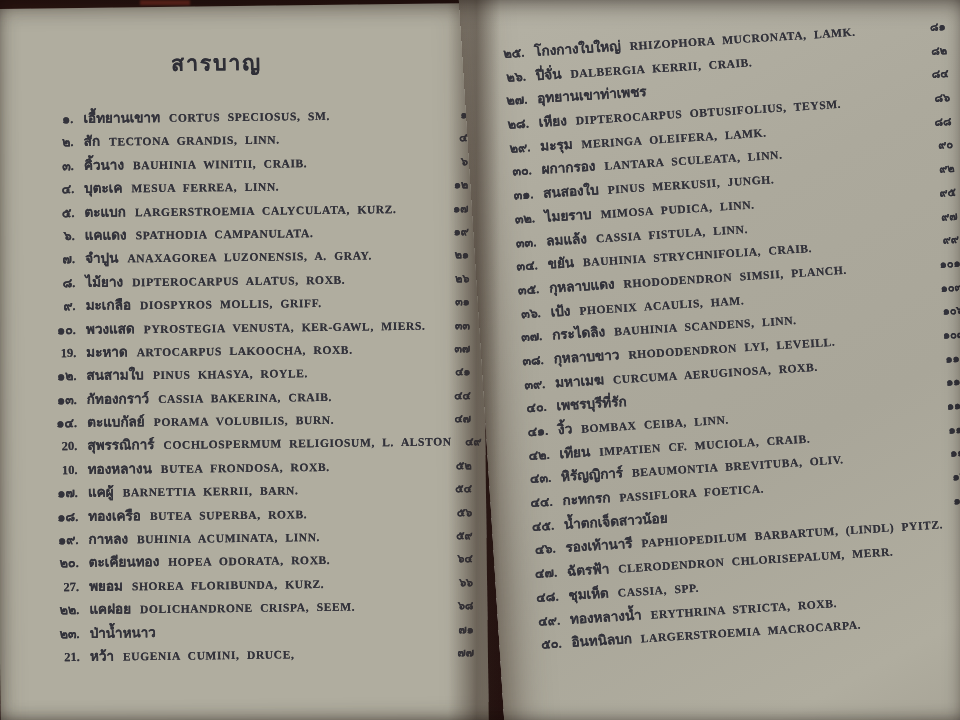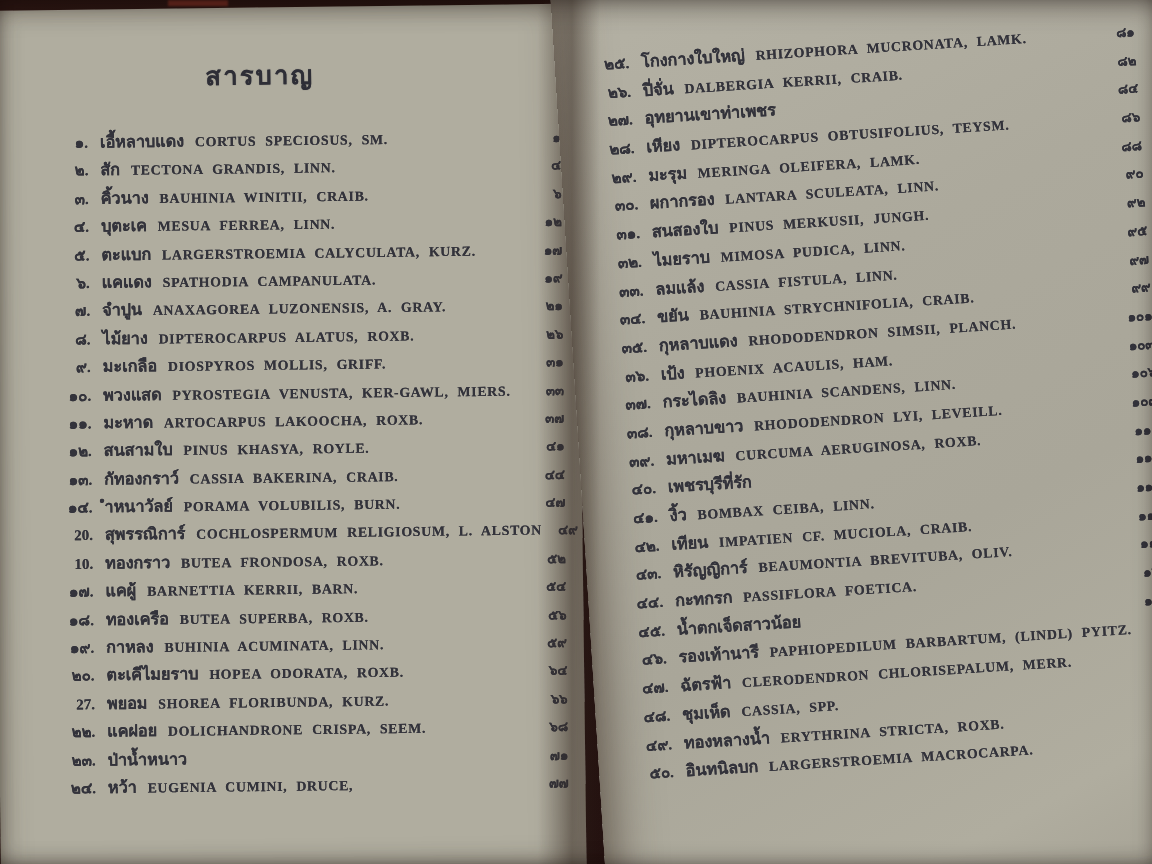--- a/index.html
+++ b/index.html
@@ -61,21 +61,21 @@
   <div class="cover-red-hint"></div>
   <div class="cover-red-hint2"></div>
   <div class="page-edge-stack"></div>
 
   <div class="page page-left">
     <h1 class="toc-title">สารบาญ</h1>
     <div class="entries">
 
         <div class="row">
           <span class="num">๑.</span>
-          <span class="thai">เอื้หลาบแดง</span>
+          <span class="thai">เอื้ทยานเขาท</span>
           <span class="latin">CORTUS SPECIOSUS, SM.</span>
           <span class="pageno">๑</span>
         </div>
 
         <div class="row">
           <span class="num">๒.</span>
           <span class="thai">สัก</span>
           <span class="latin">TECTONA GRANDIS, LINN.</span>
           <span class="pageno">๔</span>
         </div>
@@ -130,21 +130,21 @@
         </div>
 
         <div class="row">
           <span class="num">๑๐.</span>
           <span class="thai">พวงแสด</span>
           <span class="latin">PYROSTEGIA VENUSTA, KER-GAWL, MIERS.</span>
           <span class="pageno">๓๓</span>
         </div>
 
         <div class="row">
-          <span class="num">๑๑.</span>
+          <span class="num">19.</span>
           <span class="thai">มะหาด</span>
           <span class="latin">ARTOCARPUS LAKOOCHA, ROXB.</span>
           <span class="pageno">๓๗</span>
         </div>
 
         <div class="row">
           <span class="num">๑๒.</span>
           <span class="thai">สนสามใบ</span>
           <span class="latin">PINUS KHASYA, ROYLE.</span>
           <span class="pageno">๔๑</span>
@@ -152,35 +152,35 @@
 
         <div class="row">
           <span class="num">๑๓.</span>
           <span class="thai">กัทองกราว์</span>
           <span class="latin">CASSIA BAKERINA, CRAIB.</span>
           <span class="pageno">๔๔</span>
         </div>
 
         <div class="row">
           <span class="num">๑๔.</span>
-          <span class="thai">ำหนาวัลย์</span>
+          <span class="thai">ตะแบกัลย์</span>
           <span class="latin">PORAMA VOLUBILIS, BURN.</span>
           <span class="pageno">๔๗</span>
         </div>
 
         <div class="row">
           <span class="num">20.</span>
           <span class="thai">สุพรรณิการ์</span>
           <span class="latin">COCHLOSPERMUM RELIGIOSUM, L. ALSTON</span>
           <span class="pageno">๔๙</span>
         </div>
 
         <div class="row">
           <span class="num">10.</span>
-          <span class="thai">ทองกราว</span>
+          <span class="thai">ทองหลางน</span>
           <span class="latin">BUTEA FRONDOSA, ROXB.</span>
           <span class="pageno">๕๒</span>
         </div>
 
         <div class="row">
           <span class="num">๑๗.</span>
           <span class="thai">แคผู้</span>
           <span class="latin">BARNETTIA KERRII, BARN.</span>
           <span class="pageno">๕๔</span>
         </div>
@@ -194,21 +194,21 @@
 
         <div class="row">
           <span class="num">๑๙.</span>
           <span class="thai">กาหลง</span>
           <span class="latin">BUHINIA ACUMINATA, LINN.</span>
           <span class="pageno">๕๙</span>
         </div>
 
         <div class="row">
           <span class="num">๒๐.</span>
-          <span class="thai">ตะเคีไมยราบ</span>
+          <span class="thai">ตะเคียนทอง</span>
           <span class="latin">HOPEA ODORATA, ROXB.</span>
           <span class="pageno">๖๔</span>
         </div>
 
         <div class="row">
           <span class="num">27.</span>
           <span class="thai">พยอม</span>
           <span class="latin">SHOREA FLORIBUNDA, KURZ.</span>
           <span class="pageno">๖๖</span>
         </div>
@@ -221,21 +221,21 @@
         </div>
 
         <div class="row">
           <span class="num">๒๓.</span>
           <span class="thai">ป่าน้ำหนาว</span>
           <span class="latin"></span>
           <span class="pageno">๗๑</span>
         </div>
 
         <div class="row">
-          <span class="num">๒๔.</span>
+          <span class="num">21.</span>
           <span class="thai">หว้า</span>
           <span class="latin">EUGENIA CUMINI, DRUCE,</span>
           <span class="pageno">๗๗</span>
         </div>
       </div>
   </div>
 
   <div class="page page-right">
     <div class="entries">
 

